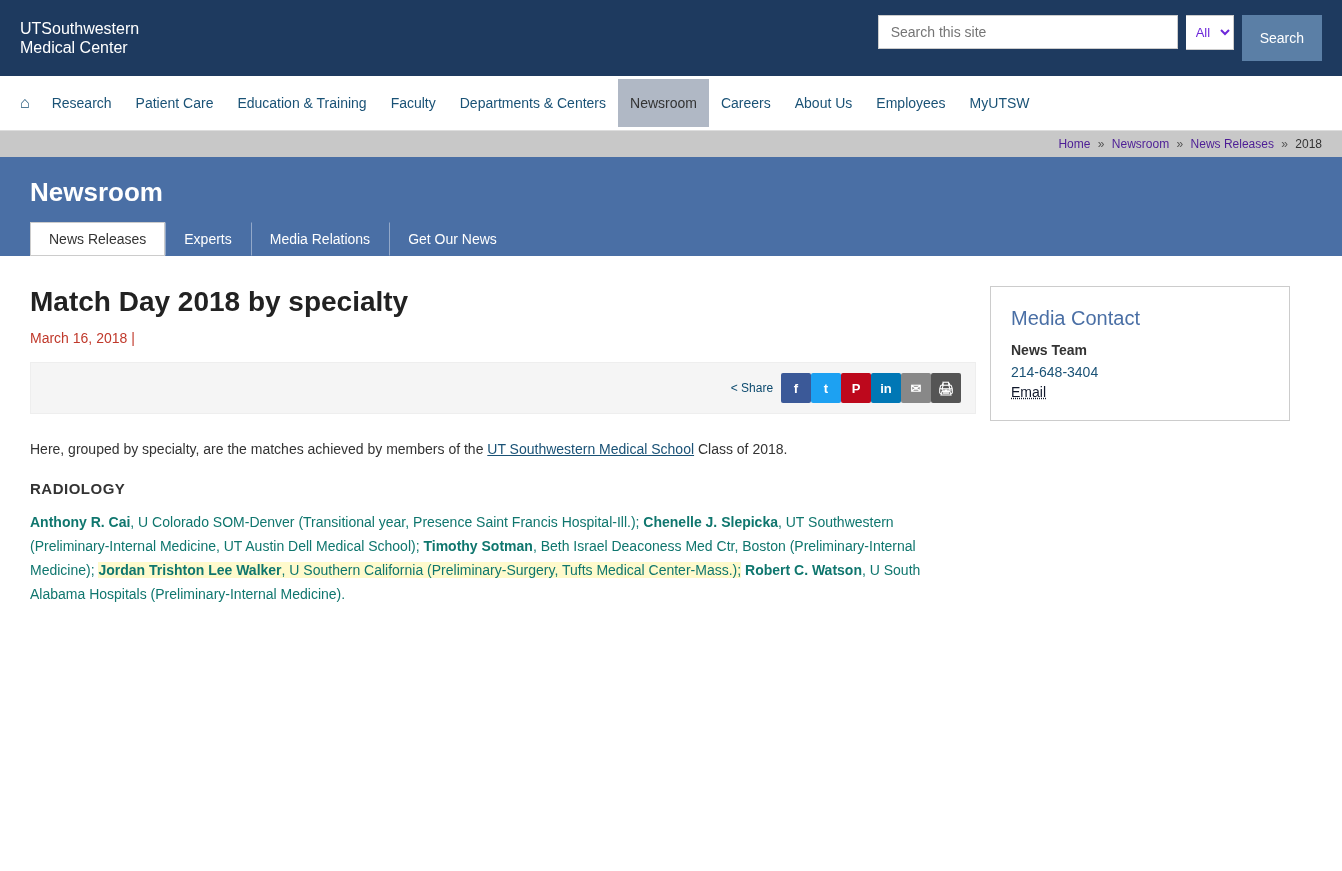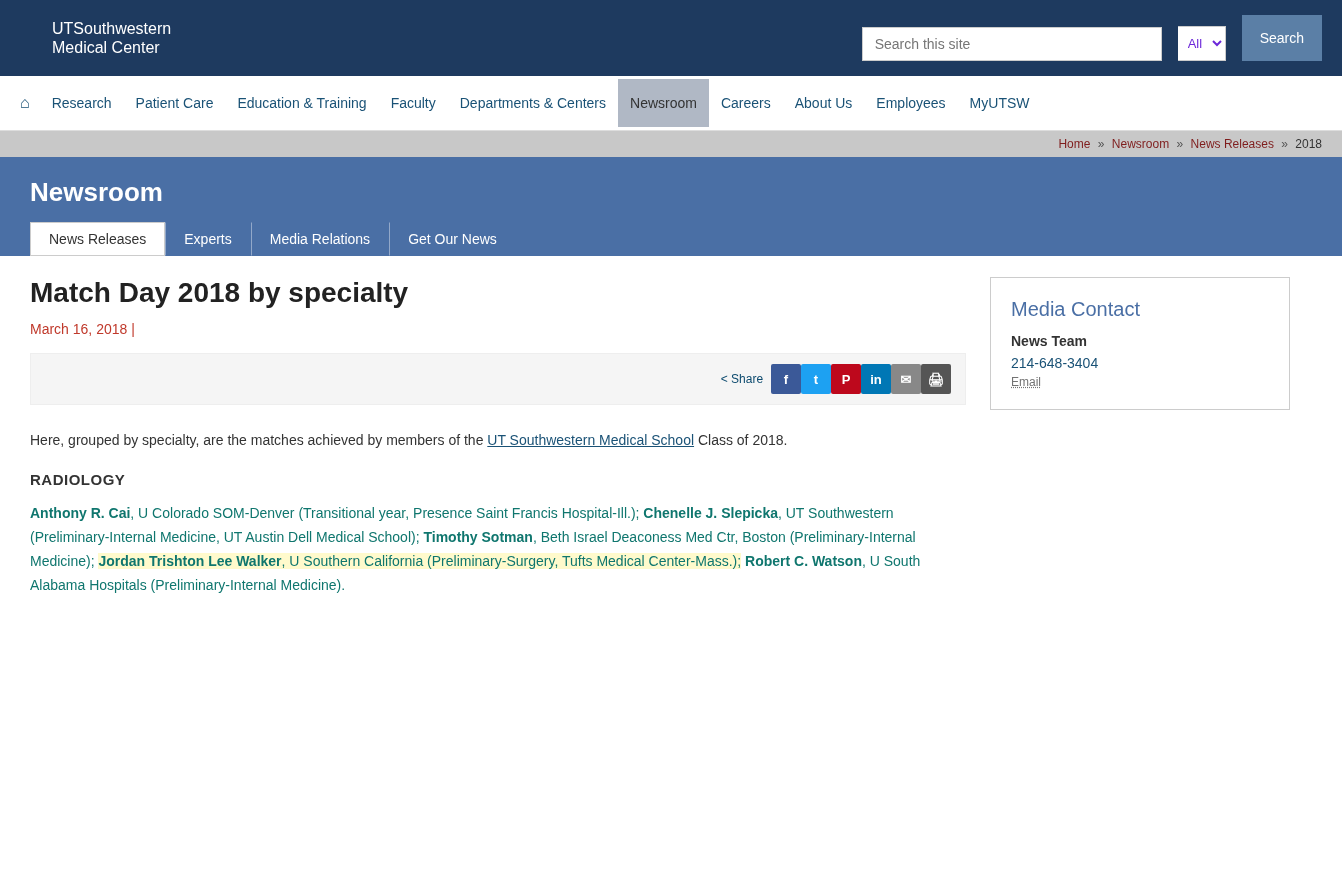--- a/index.html
+++ b/index.html
@@ -10,37 +10,36 @@
       background-color: #1e3a5f;
       display: flex;
       align-items: center;
       justify-content: space-between;
       padding: 10px 20px;
       min-height: 76px;
     }
     #logo-area {
       display: flex;
       align-items: center;
-      margin-left: 32px;
     }
     #logo-text {
       color: #fff;
       font-size: 22px;
       font-weight: bold;
       line-height: 1.2;
     }
     #logo-text span {
       display: block;
       font-size: 16px;
       font-weight: normal;
     }
     #search-area {
       display: flex;
-      align-items: flex-end;
-      gap: 16px;
+      align-items: flex-start;
+      gap: 8px;
     }
     #search-input {
       width: 300px;
       padding: 8px 12px;
       border: 1px solid #ccc;
       font-size: 14px;
       background: #fff;
       color: #999;
       outline: none;
     }
@@ -93,21 +92,21 @@
 
     
     #breadcrumb-bar {
       background: #c8c8c8;
       padding: 6px 20px;
       font-size: 12px;
       color: #333;
       text-align: right;
     }
     #breadcrumb-bar a {
-      color: #7f1d1d;
+      color: #4c1d95;
       text-decoration: none;
     }
     .bc-sep { margin: 0 4px; color: #555; }
 
     
     #newsroom-banner {
       background: #4a6fa5;
       padding: 20px 30px 0 30px;
       margin: 0;
     }
@@ -134,22 +133,22 @@
       color: #333;
       border: 1px solid #ccc;
     }
     .subnav-divider {
       border-left: 1px solid rgba(255,255,255,0.4);
     }
 
     
     #content-wrapper {
       display: flex;
-      gap: 24px;
-      padding: 21px 30px 30px 30px;
+      gap: 14px;
+      padding: 30px 30px 30px 30px;
       max-width: 1320px;
     }
     #main-content {
       flex: 1;
     }
     #article-title {
       font-size: 28px;
       font-weight: bold;
       color: #222;
       margin-bottom: 12px;
@@ -239,22 +238,22 @@
       margin-bottom: 6px;
     }
     #media-contact-phone {
       color: #1a5276;
       font-size: 14px;
       text-decoration: none;
       display: block;
       margin-bottom: 4px;
     }
     #media-contact-email {
-      color: #737373;
-      font-size: 12px;
+      color: #0f172a;
+      font-size: 14px;
       text-decoration: underline dotted;
       display: block;
     }
 
     
     #share-bar-spacer { flex: 1; display: flex; justify-content: flex-end; align-items: center; }
   </style>
 </head>
 <body>
 

